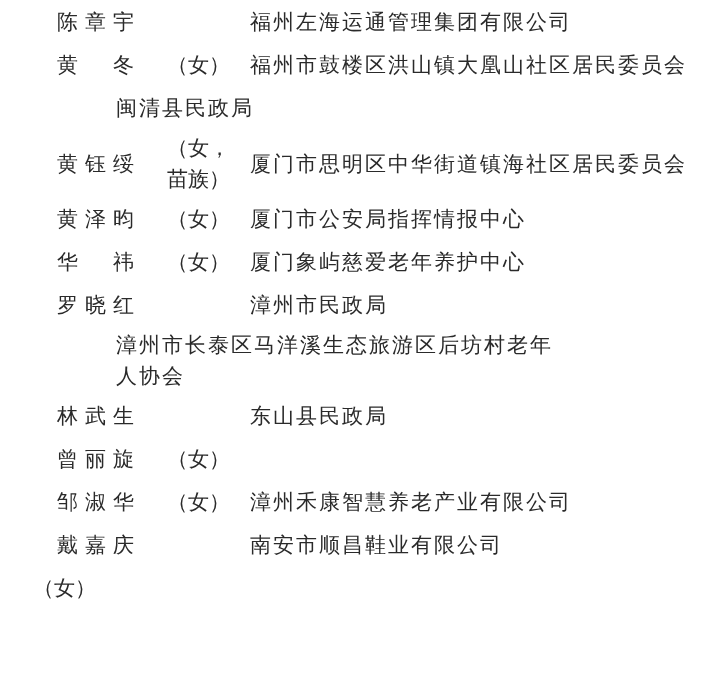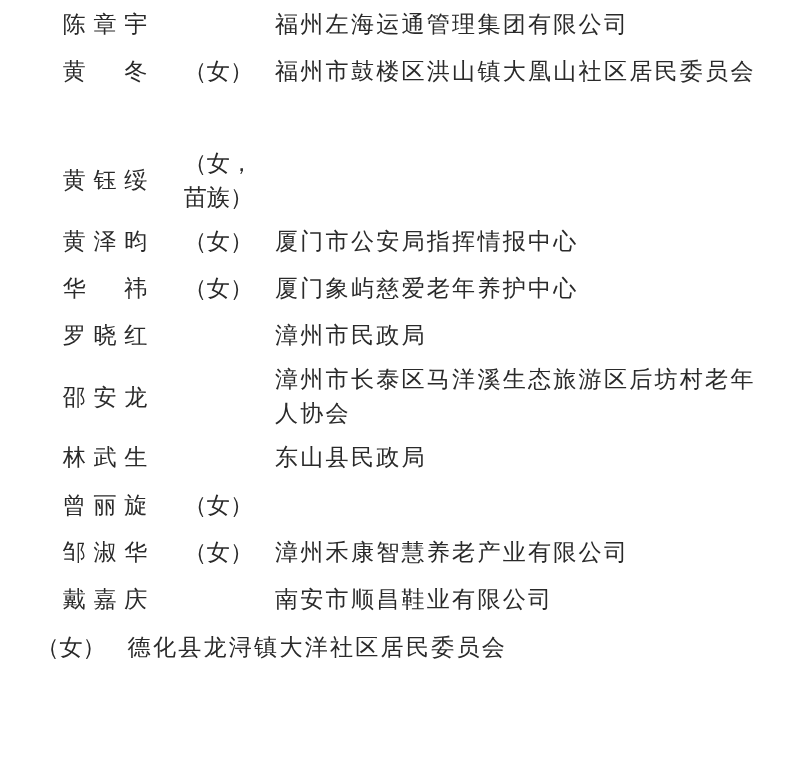--- a/index.html
+++ b/index.html
@@ -60,25 +60,27 @@
   </div>
 
   <div class="row">
     <div class="cell name">黄冬</div>
     <div class="cell gender">（女）</div>
     <div class="cell org">福州市鼓楼区洪山镇大凰山社区居民委员会</div>
   </div>
 
   <div class="row">
     <div class="cell gender"></div>
+    <div class="cell org">闽清县民政局</div>
   </div>
 
   <div class="row">
     <div class="cell name">黄钰绥</div>
     <div class="cell gender">（女，苗族）</div>
+    <div class="cell org">厦门市思明区中华街道镇海社区居民委员会</div>
   </div>
 
   <div class="row">
     <div class="cell name">黄泽昀</div>
     <div class="cell gender">（女）</div>
     <div class="cell org">厦门市公安局指挥情报中心</div>
   </div>
 
 
   <div class="row">
@@ -88,21 +90,20 @@
   </div>
 
   <div class="row">
     <div class="cell name">罗晓红</div>
     <div class="cell gender"></div>
     <div class="cell org">漳州市民政局</div>
   </div>
 
 
   <div class="row">
-    <div class="cell name">邵安龙</div>
     <div class="cell gender"></div>
     <div class="cell org">漳州市长泰区马洋溪生态旅游区后坊村老年人协会</div>
   </div>
 
   <div class="row">
     <div class="cell name">林武生</div>
     <div class="cell gender"></div>
     <div class="cell org">东山县民政局</div>
   </div>
 
@@ -118,15 +119,14 @@
   </div>
 
   <div class="row">
     <div class="cell name">戴嘉庆</div>
     <div class="cell gender"></div>
     <div class="cell org">南安市顺昌鞋业有限公司</div>
   </div>
 
   <div class="row">
     <div class="cell gender">（女）</div>
-    <div class="cell org">德化县龙浔镇大洋社区居民委员会</div>
   </div>
 </div>
 
 </body></html>

